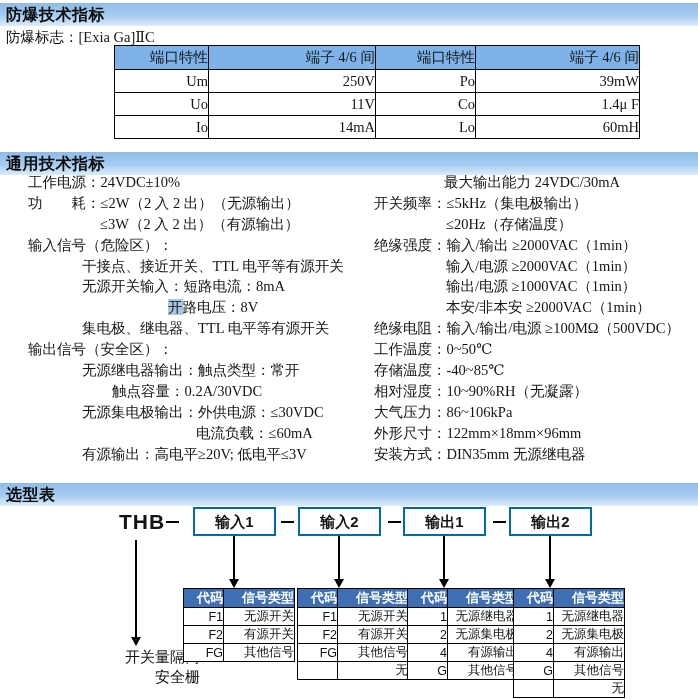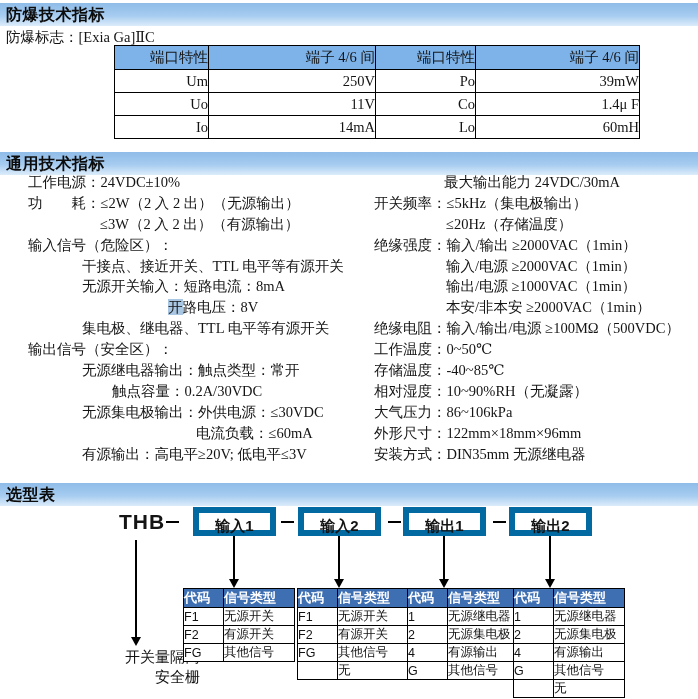--- a/index.html
+++ b/index.html
@@ -17,33 +17,33 @@
   .extable td{border:1.5px solid #000;text-align:right;font-size:14.5px;height:22px;padding:0;background:#fff;}
   .extable tr.head td{background:#7db3e9;height:23px;}
   
   .gcol{position:absolute;font-size:14.5px;}
   .gl{height:20.9px;line-height:20.9px;white-space:nowrap;}
   .hl{background:#a9c6e2;}
   
   .thb{position:absolute;left:103px;top:508px;font-family:"Liberation Sans","DejaVu Sans",sans-serif;
        font-size:21px;font-weight:600;letter-spacing:1px;line-height:27px;margin-left:16px;}
   .dash{position:absolute;height:0;border-top:2px solid #000;width:13px;}
-  .selbox{position:absolute;top:507px;width:83px;height:29px;box-sizing:border-box;border:6px solid #0369a1;
+  .selbox{position:absolute;top:507px;width:83px;height:29px;box-sizing:border-box;border:2px solid #0369a1;
           background:#fff;text-align:center;line-height:25px;font-size:15px;font-weight:600;
           font-family:"Liberation Sans","DejaVu Sans",sans-serif;}
   .vline{position:absolute;width:2px;background:#000;}
   .ahead{position:absolute;width:0;height:0;border-left:5px solid transparent;
          border-right:5px solid transparent;border-top:9px solid #000;}
   .caption{position:absolute;left:96px;top:647px;width:104px;text-align:right;
            font-size:15px;line-height:20px;}
   
   .seltable{position:absolute;top:588px;border-collapse:collapse;table-layout:fixed;
             font-family:"Liberation Sans","DejaVu Sans",sans-serif;}
   .seltable col.cc{width:40px}.seltable col.cs{width:71px}
-  .seltable td{border:1.5px solid #000;text-align:left;font-size:12.5px;height:17px;padding:0;background:#fff;color:#111;}
+  .seltable td{border:1.5px solid #000;text-align:right;font-size:12.5px;height:17px;padding:0;background:#fff;color:#111;}
   .seltable tr.shead td{background:#3e6fb2;color:#fff;font-weight:bold;font-size:13px;height:18px;}
 </style>
 </head>
 <body>
 
 <div class="page">
 
   <div class="secbar" style="top:3px">
     <span>防爆技术指标</span>
   </div>

